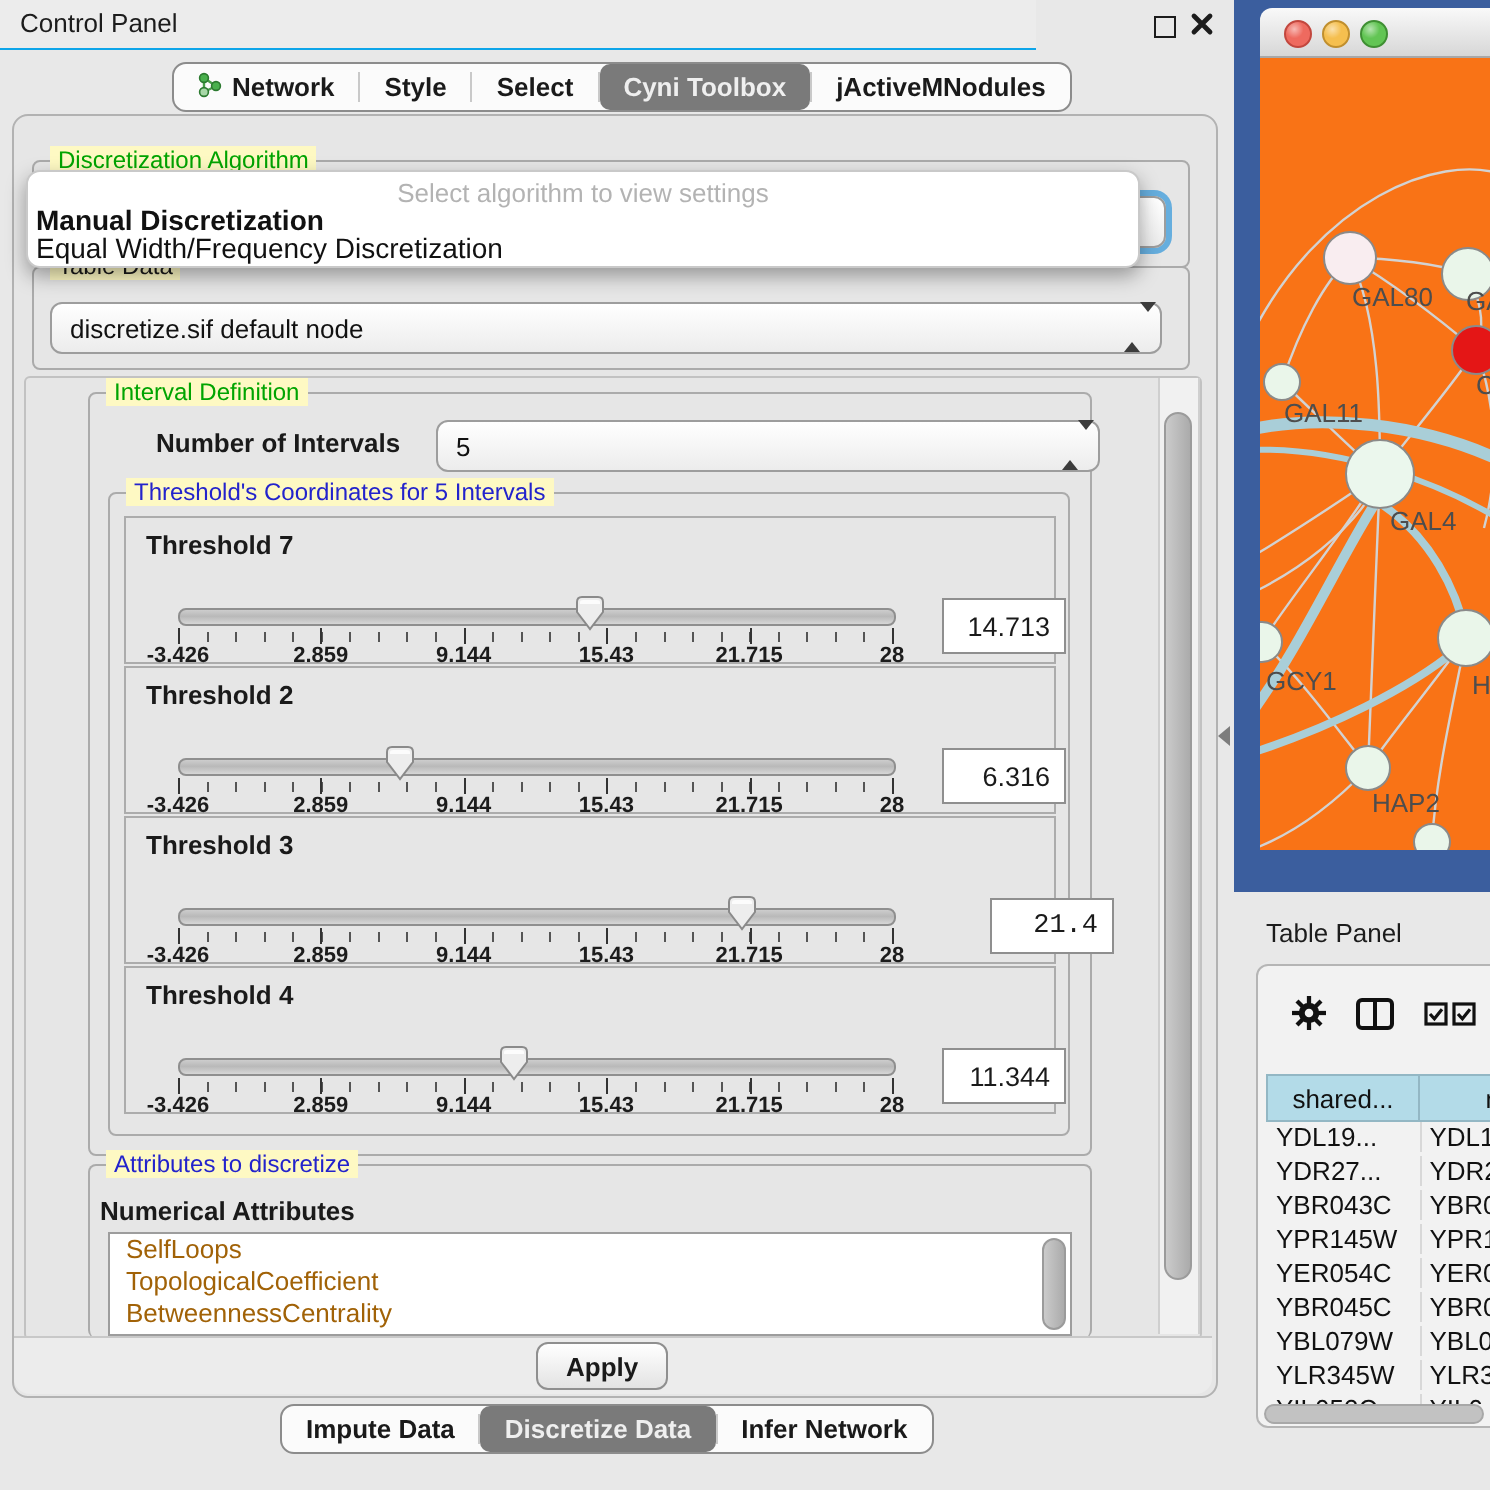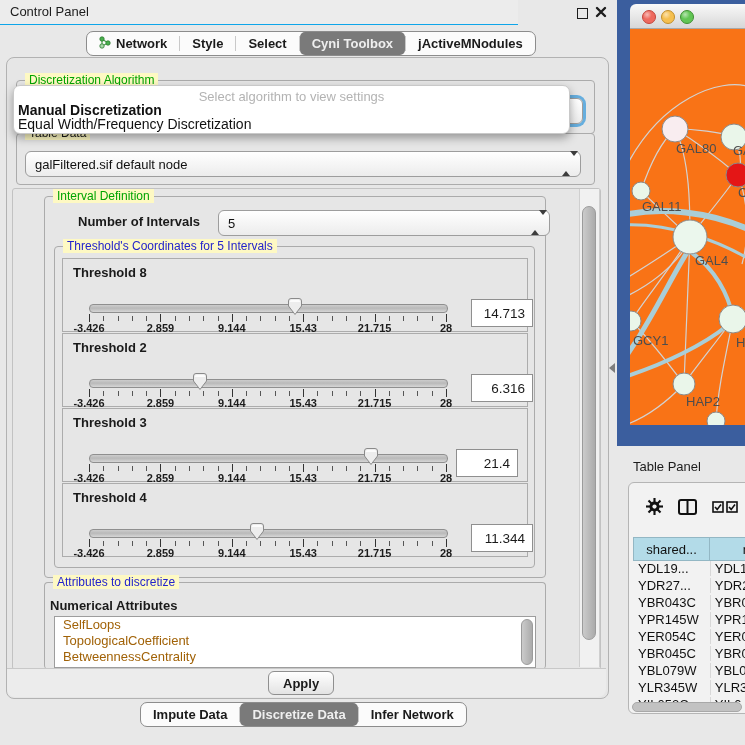--- a/index.html
+++ b/index.html
@@ -140,21 +140,21 @@
   <div class="abs outer-panel"></div>
 
   <div class="abs group" style="left:16px;top:80px;width:577px;height:52px;">
     <span class="group-title gt-green">Discretization Algorithm</span>
     <div class="combo focus-ring" style="left:8px;top:17px;width:556px;"></div>
   </div>
 
   <div class="abs group" style="left:16px;top:133px;width:577px;height:50px;">
     <span class="group-title gt-dark">Table Data</span>
     <div class="combo" style="left:8px;top:17px;width:554px;">
-      <span class="val">galFiltered.sif default node</span>
+      <span class="val">discretize.sif default node</span>
       <span class="spinner"><span class="up"></span><span class="dn"></span></span>
     </div>
   </div>
 
   <div class="abs" style="left:12px;top:188px;width:587px;height:480px;border:1px solid #c2c2c2;border-radius:3px;"></div>
   <div class="abs sb-track-v" style="left:579px;top:189px;width:19px;height:478px;"></div>
   <div class="abs sb-thumb" style="left:582px;top:206px;width:12px;height:432px;"></div>
 
   <div class="abs group" style="left:44px;top:196px;width:500px;height:380px;">
     <span class="group-title gt-green">Interval Definition</span>
@@ -163,21 +163,21 @@
   <div class="abs combo" style="left:218px;top:210px;width:330px;">
     <span class="val">5</span>
     <span class="spinner"><span class="up"></span><span class="dn"></span></span>
   </div>
 
   <div class="abs group" style="left:54px;top:246px;width:479px;height:320px;">
     <span class="group-title gt-blue">Threshold's Coordinates for 5 Intervals</span>
   </div>
   <div id="threshold-stack">
       <div class="thr-panel abs" style="left: 62px; top: 258px;">
-        <div class="thr-label">Threshold 8</div>
+        <div class="thr-label">Threshold 7</div>
         <div class="track" style="left: 26px; top: 45px; width: 357px;"></div>
         <div class="minor-ticks" style="left: 26px; top: 57px; width: 358px;"></div>
         <div class="major-tick" style="left: 26px; top: 55px;"></div>
         <span class="tick-label" style="left: 26px; top: 63px;">-3.426</span>
         <div class="major-tick" style="left: 97.4px; top: 55px;"></div>
         <span class="tick-label" style="left: 97.4px; top: 63px;">2.859</span>
         <div class="major-tick" style="left: 168.8px; top: 55px;"></div>
         <span class="tick-label" style="left: 168.8px; top: 63px;">9.144</span>
         <div class="major-tick" style="left: 240.2px; top: 55px;"></div>
         <span class="tick-label" style="left: 240.2px; top: 63px;">15.43</span>
@@ -226,21 +226,21 @@
         <div class="major-tick" style="left: 240.2px; top: 55px;"></div>
         <span class="tick-label" style="left: 240.2px; top: 63px;">15.43</span>
         <div class="major-tick" style="left: 311.6px; top: 55px;"></div>
         <span class="tick-label" style="left: 311.6px; top: 63px;">21.715</span>
         <div class="major-tick" style="left: 383px; top: 55px;"></div>
         <span class="tick-label" style="left: 383px; top: 63px;">28</span>
         <div class="thumb" style="left: 300.024px; top: 38px;"><svg width="16" height="19" viewBox="0 0 16 19">
             <path d="M1.5,4 Q1.5,1.5 4,1.5 L12,1.5 Q14.5,1.5 14.5,4 L14.5,9 L8,17.5 L1.5,9 Z" fill="#ededed" stroke="#8a8a8a" stroke-width="1"></path>
             <path d="M3,4 Q3,3 4.5,3 L11.5,3 Q13,3 13,4 L13,5 L3,5 Z" fill="#ffffff" opacity="0.8"></path>
           </svg></div>
-        <div class="value-box" style="left: 393px; top: 40px;">21.4</div>
+        <div class="value-box" style="left: 432px; top: 40px; font-family: Liberation Mono, monospace;">21.4</div>
       </div>
       <div class="thr-panel abs" style="left: 62px; top: 483px;">
         <div class="thr-label">Threshold 4</div>
         <div class="track" style="left: 26px; top: 45px; width: 357px;"></div>
         <div class="minor-ticks" style="left: 26px; top: 57px; width: 358px;"></div>
         <div class="major-tick" style="left: 26px; top: 55px;"></div>
         <span class="tick-label" style="left: 26px; top: 63px;">-3.426</span>
         <div class="major-tick" style="left: 97.4px; top: 55px;"></div>
         <span class="tick-label" style="left: 97.4px; top: 63px;">2.859</span>
         <div class="major-tick" style="left: 168.8px; top: 55px;"></div>

